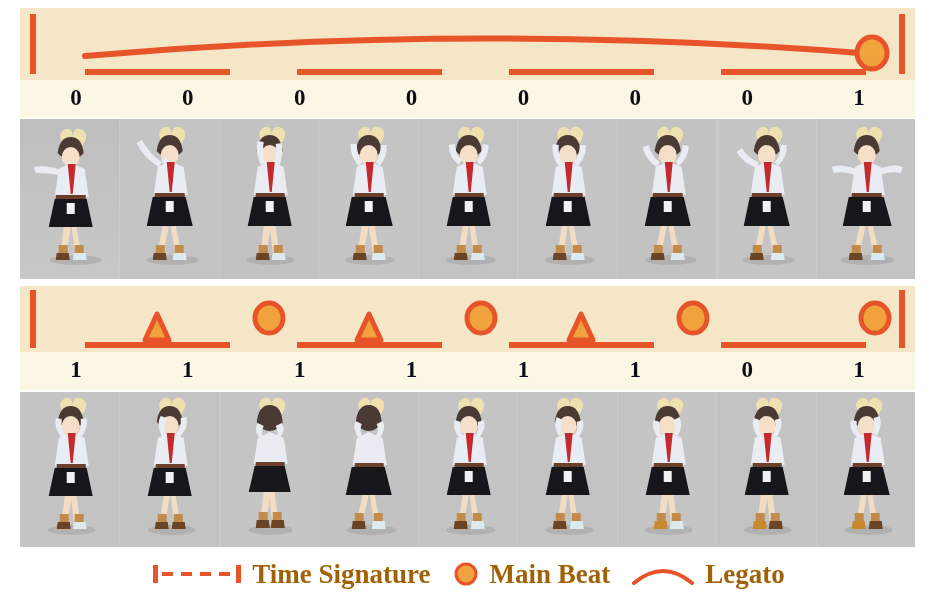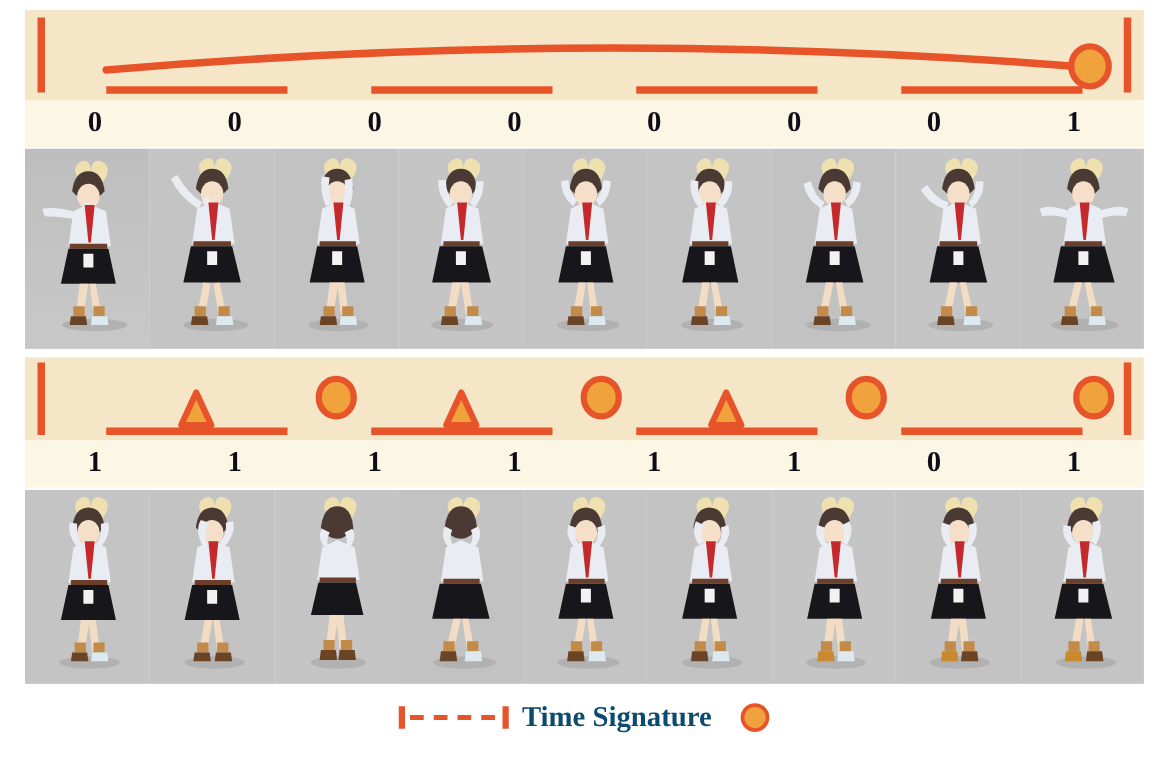--- a/index.html
+++ b/index.html
@@ -22,21 +22,21 @@
   .frame{flex:1 1 0;position:relative;height:100%;overflow:hidden;}
 
   
   .frame + .frame:before{content:"";position:absolute;left:0;top:0;width:1px;height:100%;
      background:rgba(255,255,255,.14);}
 
   
   .legend{position:absolute;left:0;top:549px;width:936px;height:50px;
           display:flex;align-items:center;justify-content:center;gap:20px;}
   .leg-item{display:flex;align-items:center;gap:9px;}
-  .leg-label{font-size:23px;font-weight:bold;color:#0c4a6e;
+  .leg-label{font-size:27px;font-weight:bold;color:#a16207;
              font-family:"Liberation Serif","DejaVu Serif",serif;white-space:nowrap;}
   .leg-gly{display:block;}
 </style>
 </head>
 <body>
 
 <div class="page">
 
   <div class="notation" style="top:8px;height:110px;">
     <div class="nota-band" style="height:72px;"></div>
@@ -512,19 +512,26 @@
         <rect x="85" y="3" width="5" height="18" fill="#E8542A"></rect>
         <line x1="11" y1="12" x2="82" y2="12" stroke="#E8542A" stroke-width="4" stroke-dasharray="11 8" stroke-linecap="butt"></line>
       </svg>
       <span class="leg-label">Time Signature</span>
     </div>
 
     <div class="leg-item">
       <svg class="leg-gly" width="30" height="30" viewBox="0 0 30 30">
         <circle cx="15" cy="15" r="10" fill="#F0A33C" stroke="#E8542A" stroke-width="3"></circle>
       </svg>
-    </div>
-
-
+      <span class="leg-label">Main Beat</span>
+    </div>
+
+
+    <div class="leg-item">
+      <svg class="leg-gly" width="66" height="26" viewBox="0 0 66 26">
+        <path d="M4 22 Q33 -2 62 22" fill="none" stroke="#E8542A" stroke-width="4" stroke-linecap="round"></path>
+      </svg>
+      <span class="leg-label">Legato</span>
+    </div>
 
   </div>
 
 </div>
 
 </body></html>

